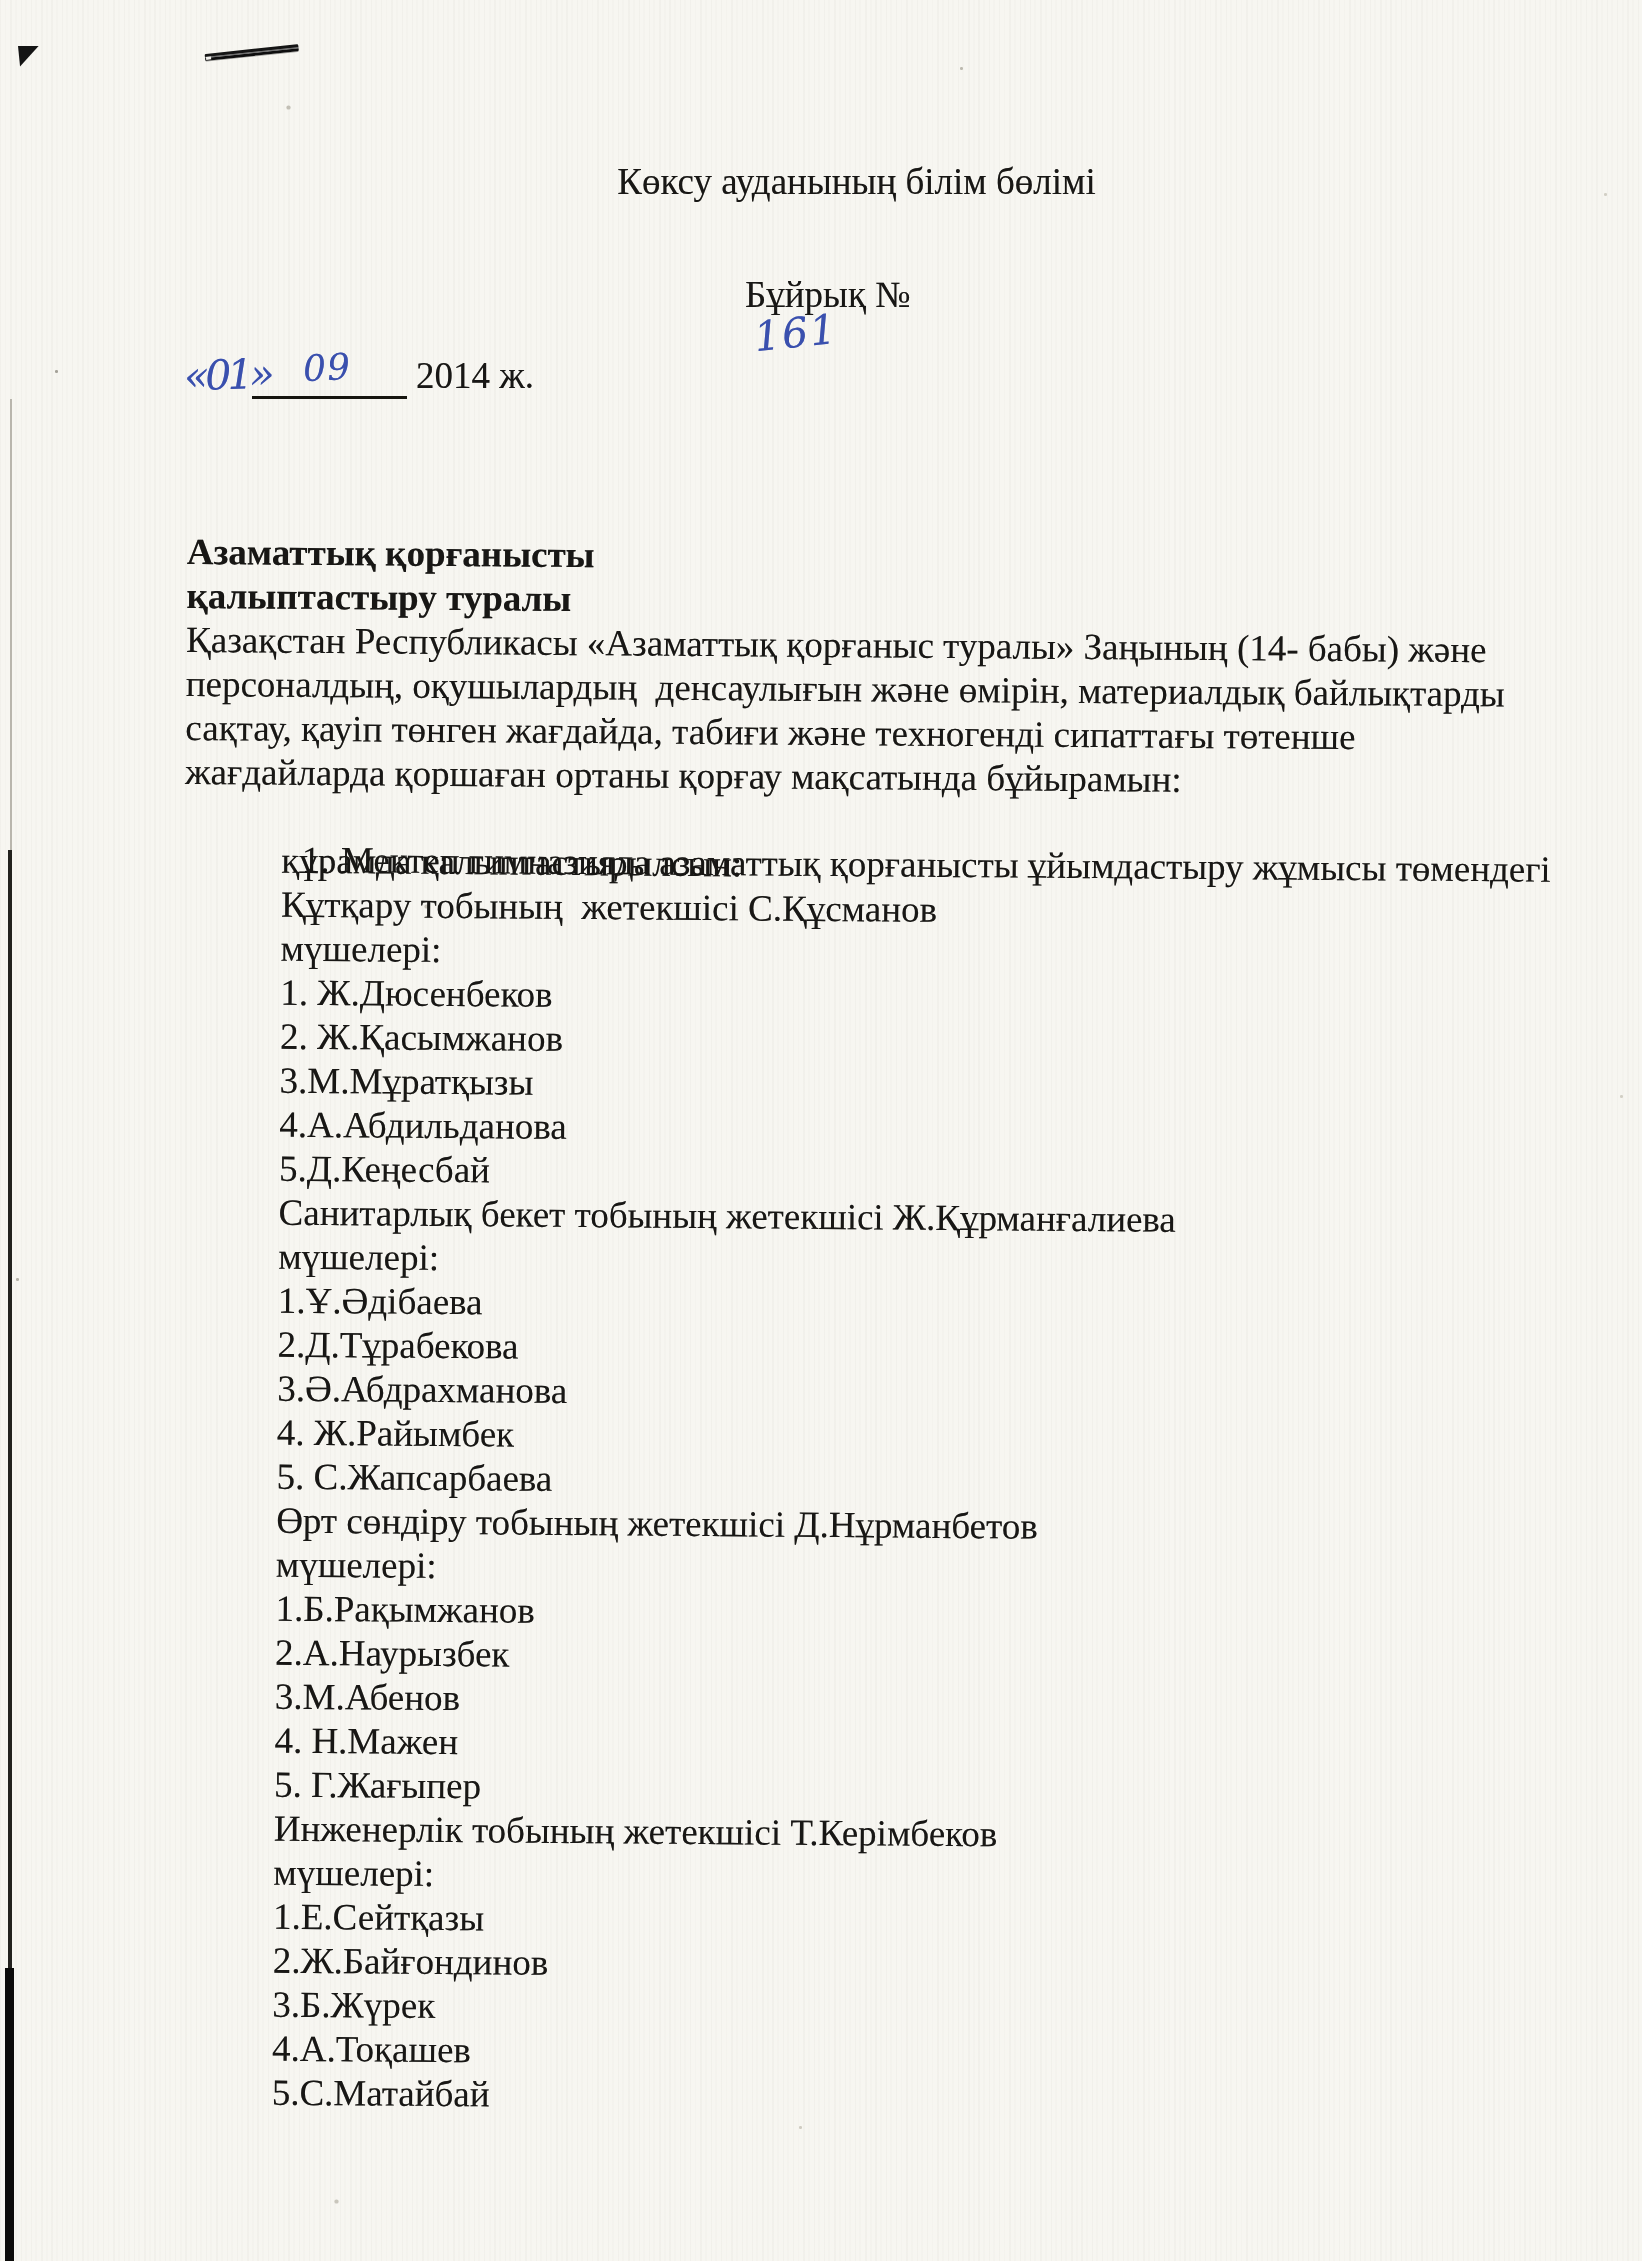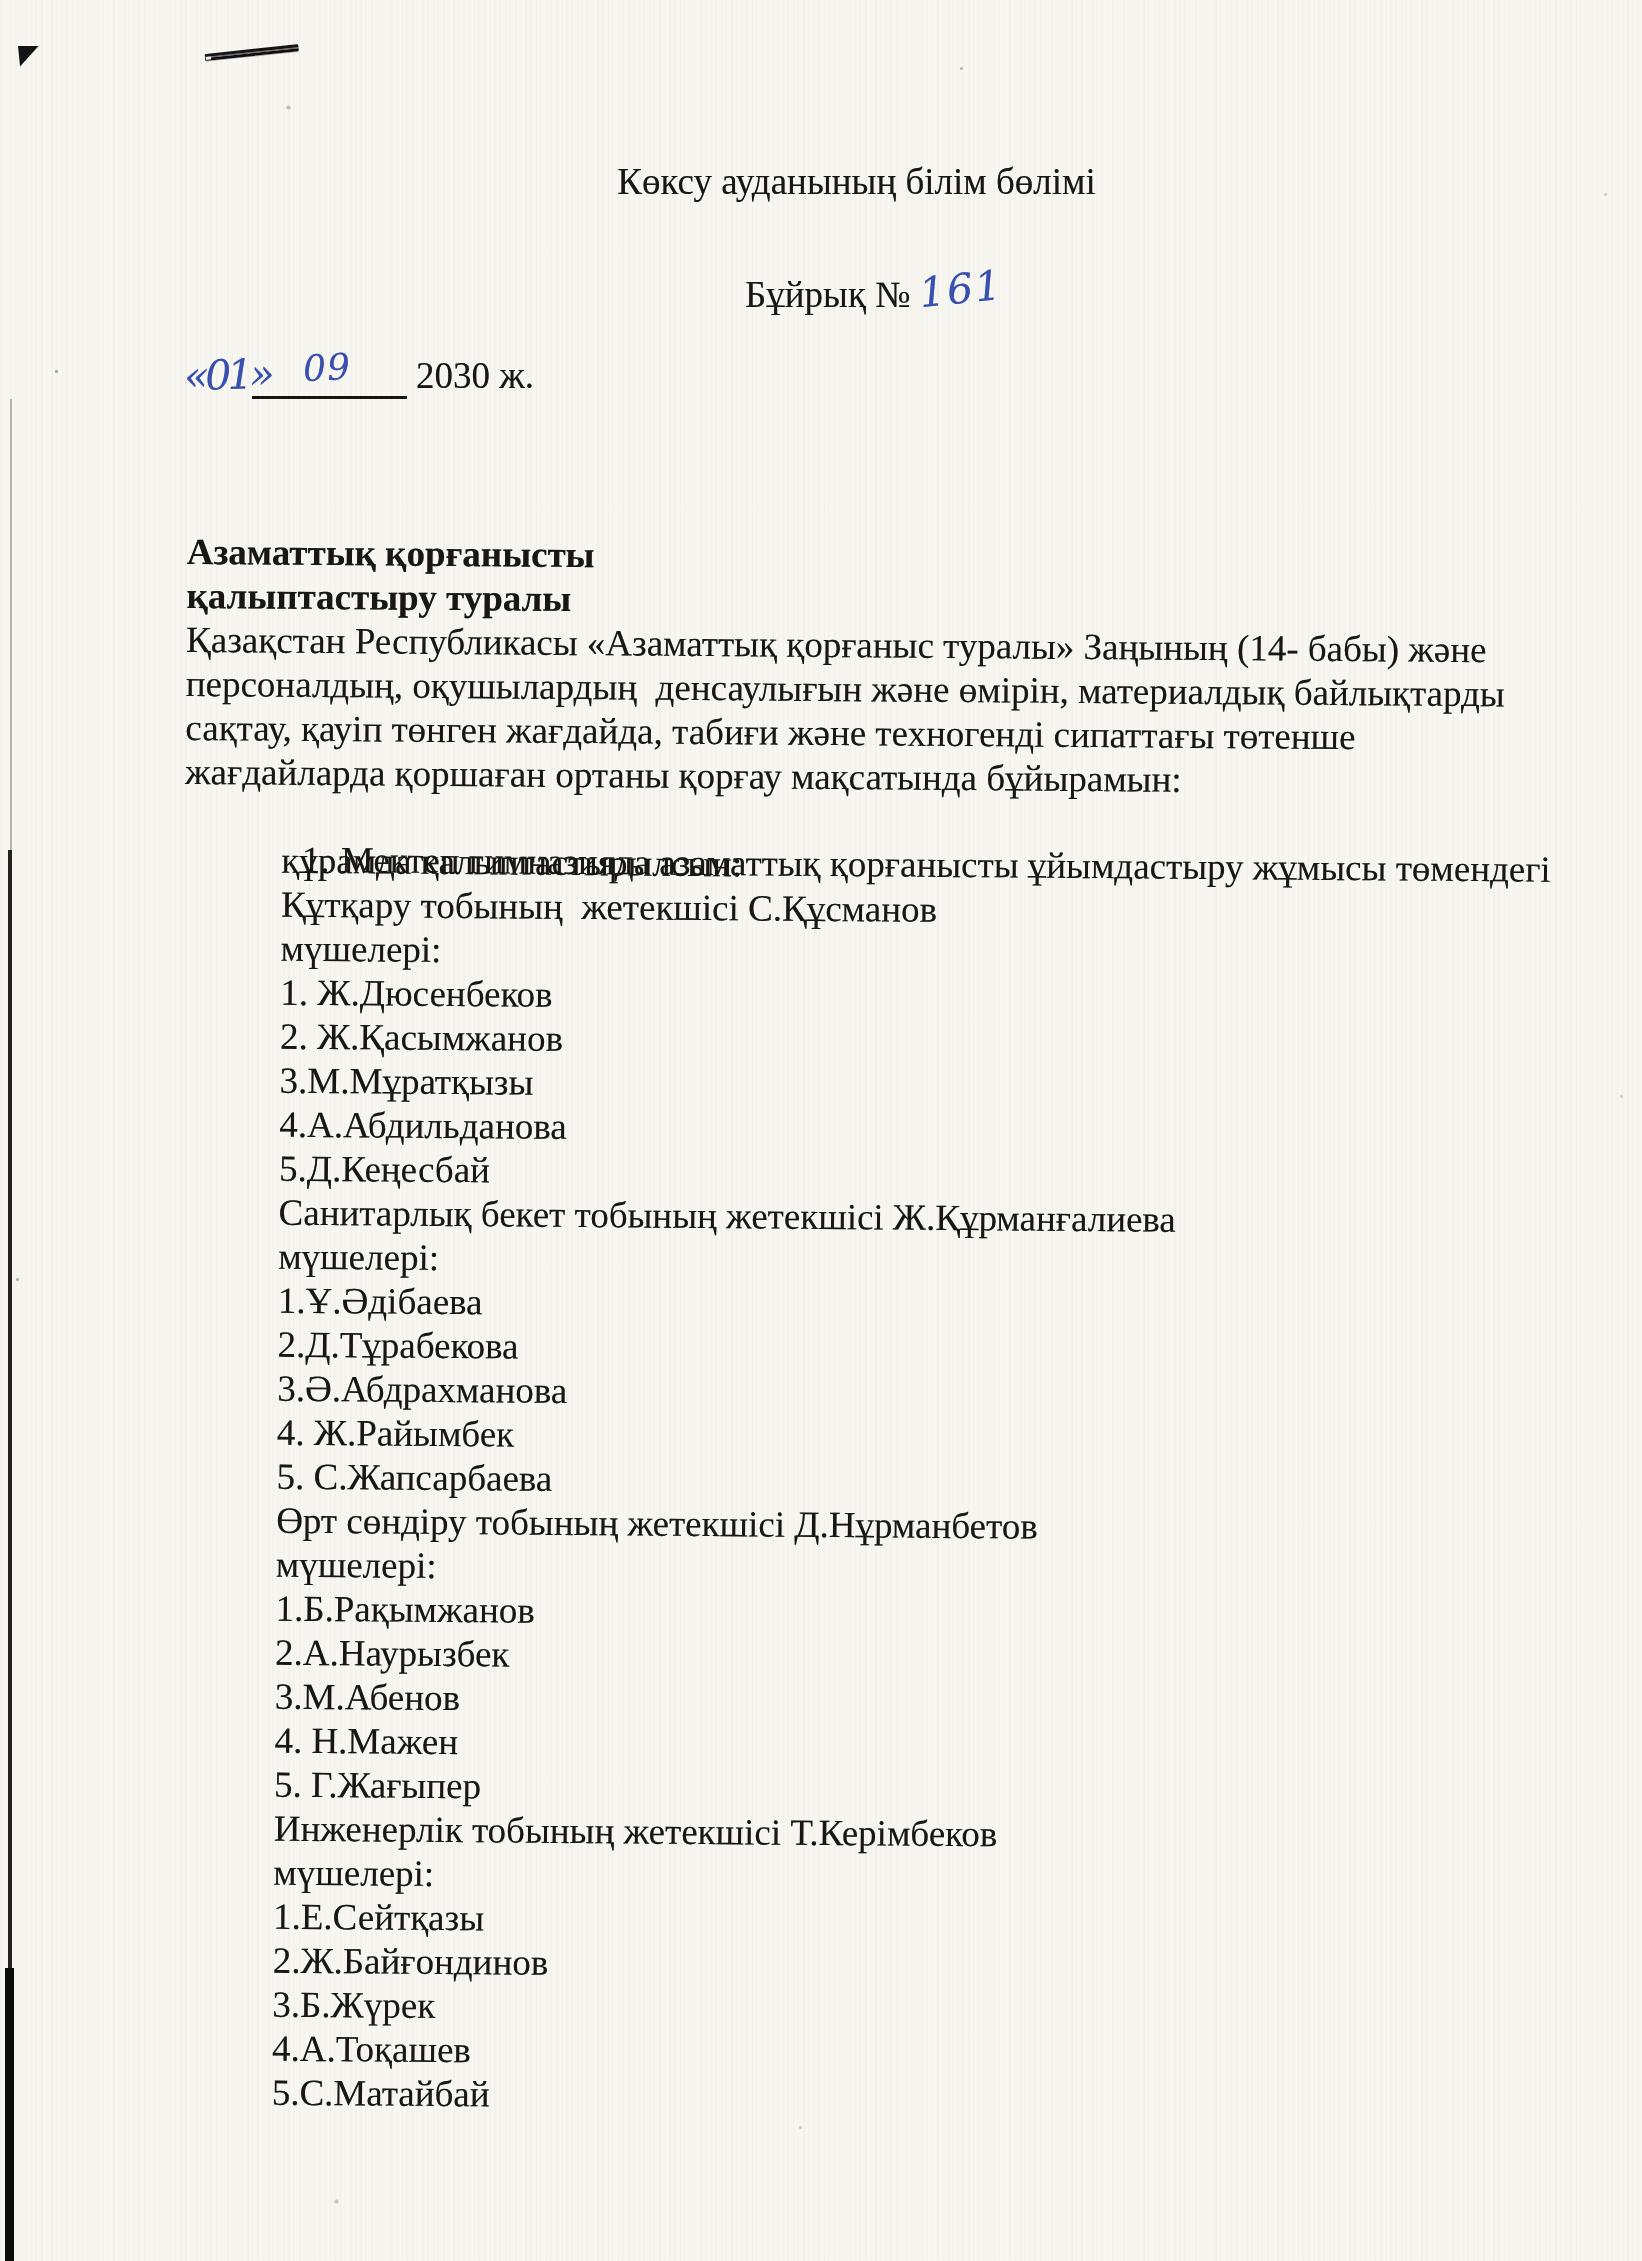--- a/index.html
+++ b/index.html
@@ -52,21 +52,21 @@
       1565px 725px 0 0 #d2cfc5;
   }
 
   
   .line{height:44px;line-height:43px;font-size:37px;white-space:pre;}
   .bold{font-weight:700;}
 
   .doc-header{position:absolute;top:160px;left:0;width:1643px;text-align:center;}
   .doc-header .h1{transform:translateX(35px);}
 
-  .order-title{position:absolute;top:273px;left:745px;display:flex;align-items:flex-start;}
+  .order-title{position:absolute;top:273px;left:745px;display:flex;align-items:flex-start;flex-direction:column;}
   .order-title .label{font-size:37px;line-height:44px;}
 
   .date-line{position:absolute;top:348px;left:184px;width:490px;height:77px;font-size:37px;}
   .hand-day{position:absolute;left:0;top:2.6px;}
   .date-underline{position:absolute;left:68px;top:48px;width:155px;height:2.6px;background:#16150f;}
   .hand-month{position:absolute;left:119px;top:-1.3px;}
   .date-year{position:absolute;left:232px;top:6.4px;line-height:44px;}
 
   .doc-body{
     position:absolute;top:530px;left:187px;width:1417px;
@@ -104,21 +104,21 @@
 
   <div class="order-title">
     <span class="label printed">Бұйрық  №</span>
     <span class="hand hand-number">161</span>
   </div>
 
   <div class="date-line">
     <span class="hand hand-day">«01»</span>
     <span class="date-underline"></span>
     <span class="hand hand-month">09</span>
-    <span class="printed date-year">2030 ж.</span>
+    <span class="printed date-year">2014 ж.</span>
   </div>
 
   <main class="doc-body printed">
     <div class="line bold">Азаматтық қорғанысты</div>
     <div class="line bold">қалыптастыру туралы</div>
 
     <div>
         <div class="line">Қазақстан Республикасы «Азаматтық қорғаныс туралы» Заңының (14- бабы) және</div>
         <div class="line">персоналдың, оқушылардың  денсаулығын және өмірін, материалдық байлықтарды</div>
         <div class="line">сақтау, қауіп төнген жағдайда, табиғи және техногенді сипаттағы төтенше</div>

